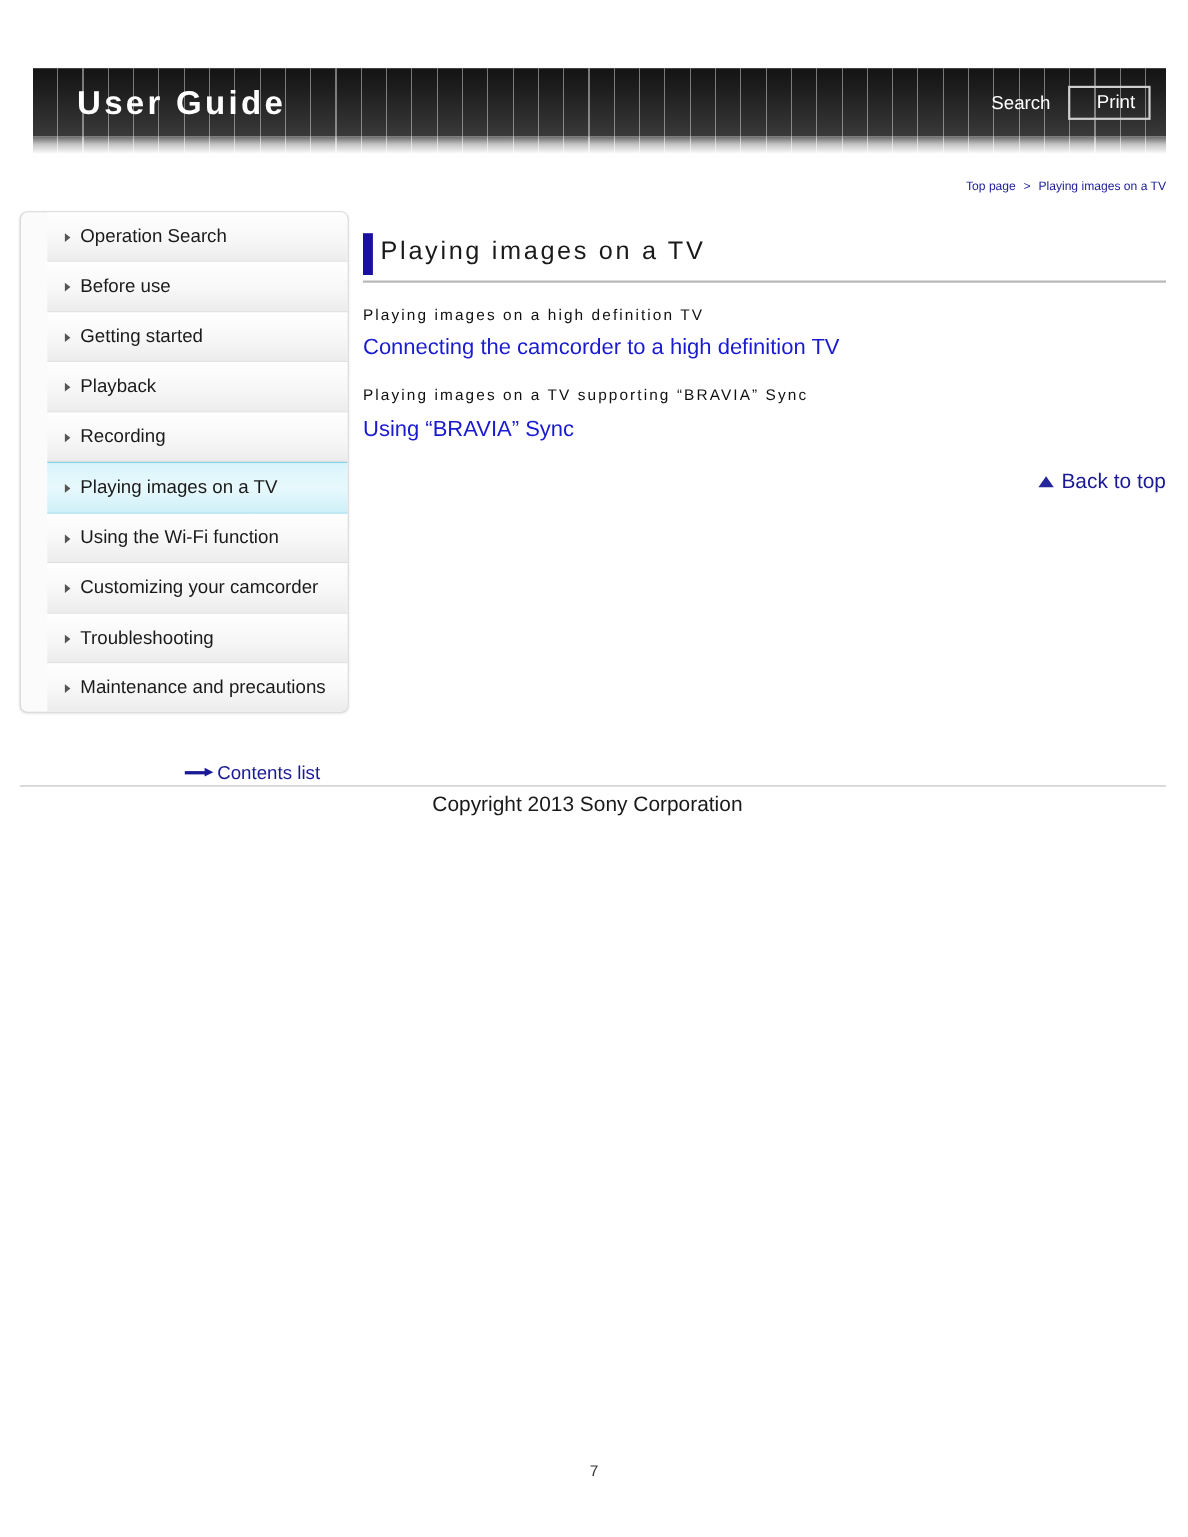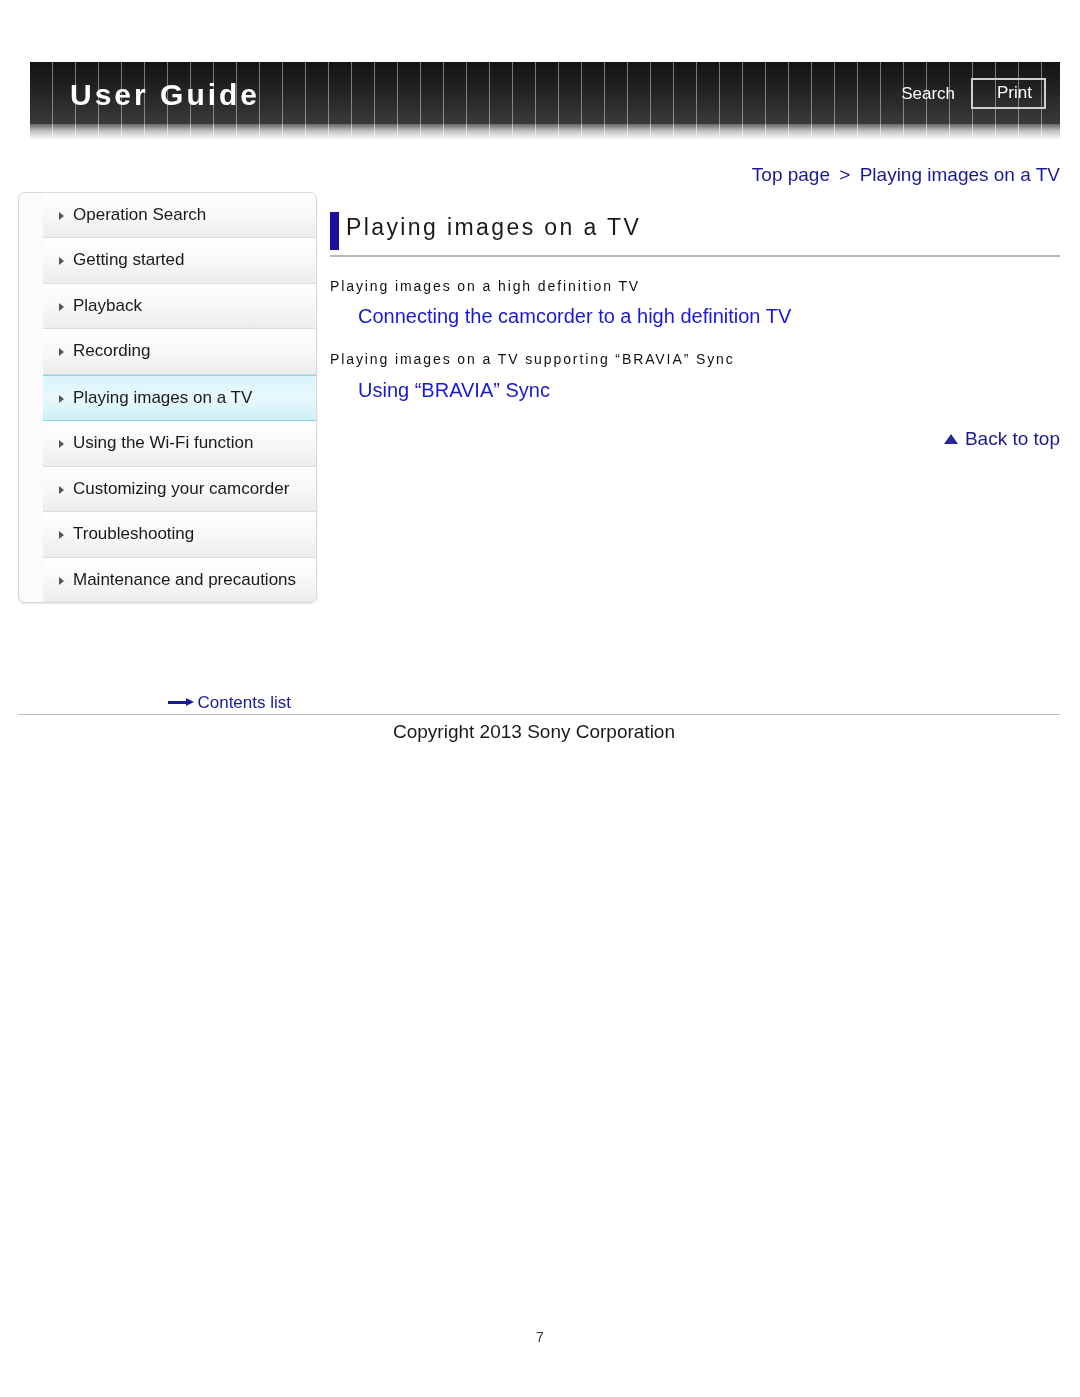--- a/index.html
+++ b/index.html
@@ -84,21 +84,21 @@
     line-height: 1;
     background: transparent;
     cursor: pointer;
   }
 
   
   .breadcrumb {
     position: absolute;
     right: 20px;
     top: 164px;
-    font-size: 19px;
+    font-size: 11px;
     color: #1a1a96;
     white-space: nowrap;
     margin-left: 36px;
   }
   .breadcrumb .crumb-link { color: #1a1a96; cursor: pointer; }
   .breadcrumb .crumb-sep { color: #1a1a96; margin: 0 4px; }
   .breadcrumb .crumb-current { color: #1a1a96; }
 
   
   .sidebar {
@@ -207,21 +207,20 @@
     font-size: 14px;
     color: #111111;
     letter-spacing: 1.9px;
     margin-top: 20px;
     line-height: 1.35;
   }
   .section-link {
     font-size: 20px;
     color: #1a1ad1;
     margin-top: 8px;
-    margin-left: 28px;
     line-height: 1.35;
     cursor: pointer;
   }
   .back-to-top {
     margin-top: 24px;
     text-align: right;
     font-size: 19px;
     color: #1a1a96;
     cursor: pointer;
     white-space: nowrap;
@@ -276,20 +275,21 @@
 </div>
 
 <div class="breadcrumb">
   <span class="crumb-link">Top page</span>
   <span class="crumb-sep">&gt;</span>
   <span class="crumb-current">Playing images on a TV</span>
 </div>
 
 <div class="sidebar">
   <div class="nav-item">Operation Search</div>
+  <div class="nav-item">Before use</div>
   <div class="nav-item">Getting started</div>
   <div class="nav-item">Playback</div>
   <div class="nav-item">Recording</div>
   <div class="nav-item active">Playing images on a TV</div>
   <div class="nav-item">Using the Wi-Fi function</div>
   <div class="nav-item">Customizing your camcorder</div>
   <div class="nav-item">Troubleshooting</div>
   <div class="nav-item">Maintenance and precautions</div>
 </div>
 

